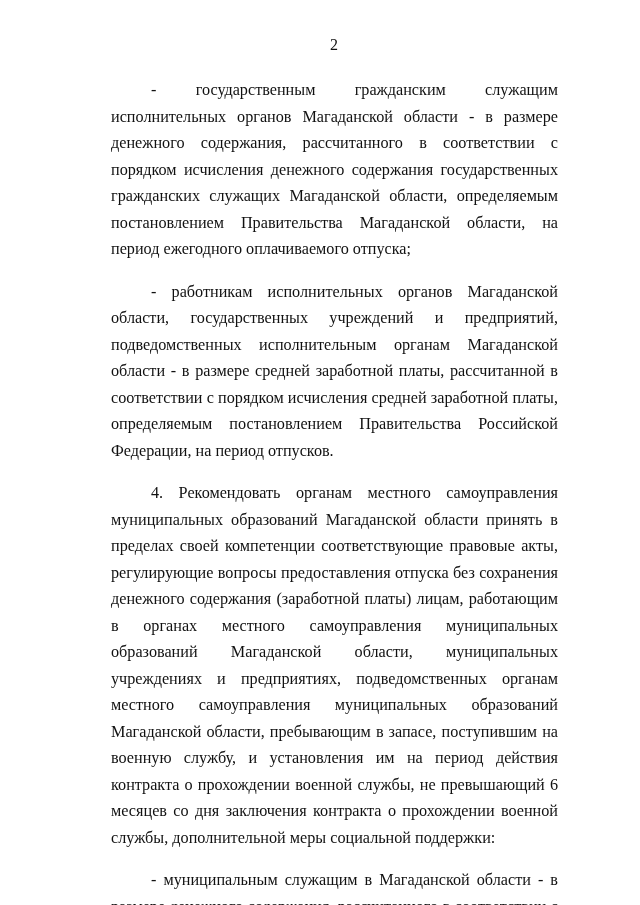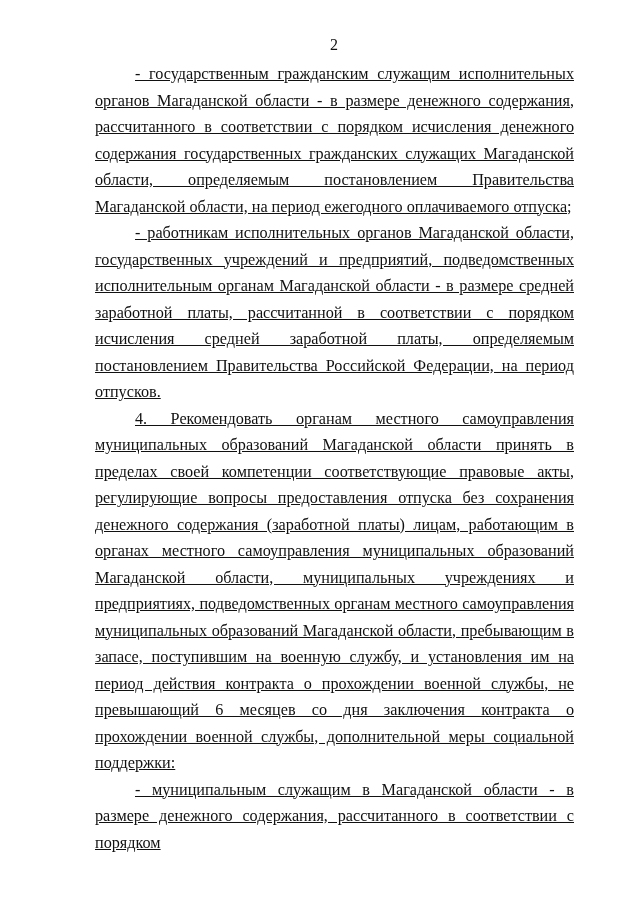--- a/index.html
+++ b/index.html
@@ -26,27 +26,26 @@
       padding-left: 28px;
       box-sizing: border-box;
     }
     .body-text {
       position: absolute;
       top: 61px;
       left: 95px;
       width: 479px;
     }
     .para {
-      margin: 0;
+      margin: 16px;
       font-size: 16.2px;
       line-height: 26.5px;
       text-align: justify;
       text-indent: 40px;
       hyphens: none;
-      text-decoration: underline;
     }
   </style>
 </head>
 <body>
 
 <div class="page-number">2</div>
 
 <div class="body-text">
   <p class="para">- государственным гражданским служащим исполнительных органов Магаданской области - в размере денежного содержания, рассчитанного в соответствии с порядком исчисления денежного содержания государственных гражданских служащих Магаданской области, определяемым постановлением Правительства Магаданской области, на период ежегодного оплачиваемого отпуска;</p>
   <p class="para">- работникам исполнительных органов Магаданской области, государственных учреждений и предприятий, подведомственных исполнительным органам Магаданской области - в размере средней заработной платы, рассчитанной в соответствии с порядком исчисления средней заработной платы, определяемым постановлением Правительства Российской Федерации, на период отпусков.</p>

